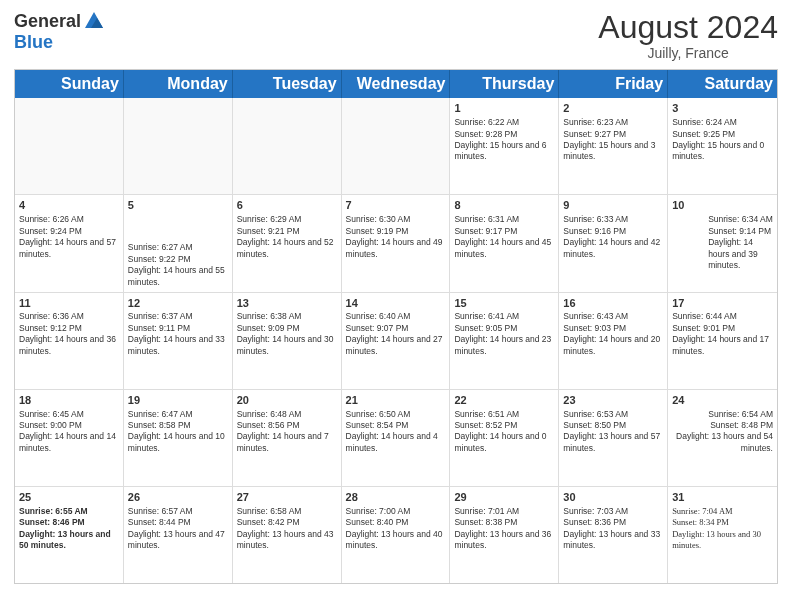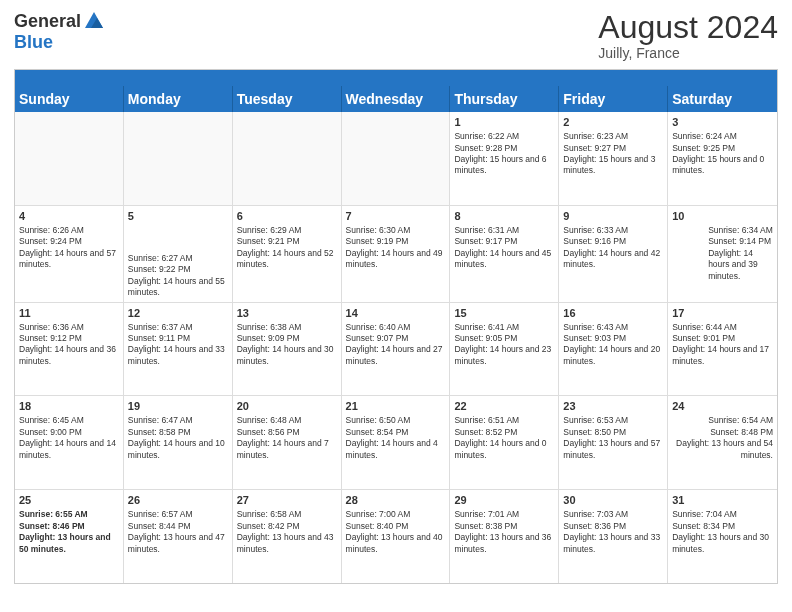--- a/index.html
+++ b/index.html
@@ -42,21 +42,21 @@
       font-size: 18px;
       font-weight: bold;
       color: #2575c4;
     }
     .logo-icon {
       width: 22px;
       height: 22px;
       margin-left: 2px;
     }
     .title-area {
-      text-align: left;
+      text-align: center;
     }
     .month-title {
       font-size: 32px;
       font-weight: normal;
       color: #333;
       line-height: 1.1;
     }
     .location {
       font-size: 14px;
       color: #555;
@@ -67,26 +67,25 @@
       flex-direction: column;
       border: 1px solid #ccc;
     }
     .cal-header-row {
       display: grid;
       grid-template-columns: repeat(7, 1fr);
       background: #2575c4;
     }
     .cal-header-cell {
       color: #fff;
-      font-size: 14px;
+      font-size: 16px;
       font-weight: bold;
       padding: 5px 4px;
-      text-align: left;
+      text-align: right;
       border-right: 1px solid #1a5fa0;
-      margin-top: 16px;
     }
     .cal-header-cell:last-child { border-right: none; }
     .cal-body {
       flex: 1;
       display: flex;
       flex-direction: column;
     }
     .cal-row {
       display: grid;
       grid-template-columns: repeat(7, 1fr);
@@ -339,20 +338,20 @@
 Daylight: 13 hours and 36 minutes.</div>
           </div>
           <div class="cal-cell">
             <span class="day-num">30</span>
             <div class="cell-info" style="white-space: pre-line;">Sunrise: 7:03 AM
 Sunset: 8:36 PM
 Daylight: 13 hours and 33 minutes.</div>
           </div>
           <div class="cal-cell">
             <span class="day-num">31</span>
-            <div class="cell-info" style="white-space: pre-line;">Sunrise: 7:04 AM
+            <div class="cell-info" style="white-space: pre-line; font-family: Liberation Serif, serif;">Sunrise: 7:04 AM
 Sunset: 8:34 PM
 Daylight: 13 hours and 30 minutes.</div>
           </div>
         </div>
       </div>
   </div>
 </div>
 
 </body></html>

